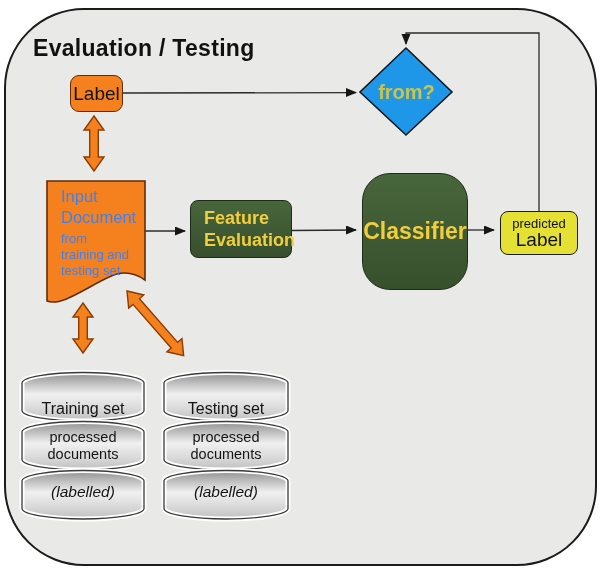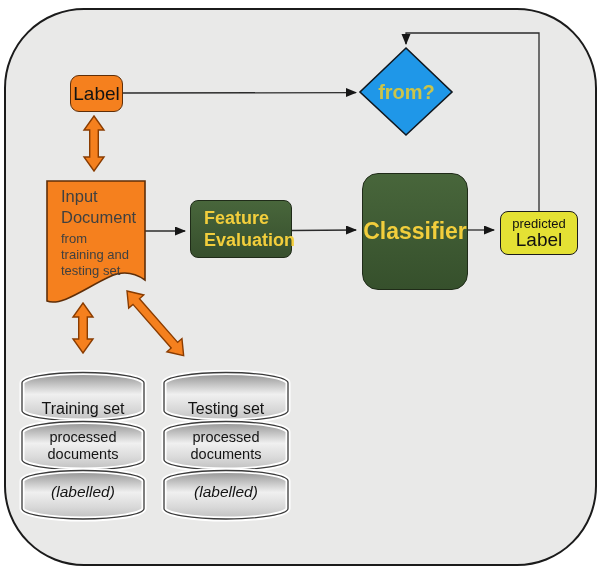--- a/index.html
+++ b/index.html
@@ -6,32 +6,32 @@
   body{font-family:"Liberation Sans","DejaVu Sans",sans-serif;}
   #stage{position:relative;width:600px;height:570px;background:#ffffff;overflow:hidden;}
   #canvas{position:absolute;left:4px;top:8px;width:593px;height:558px;
           background:#e9e9e8;border:2px solid #1b1b1b;border-radius:80px;box-sizing:border-box;}
   #overlay{position:absolute;left:0;top:0;width:600px;height:570px;}
   .abs{position:absolute;}
   .title{font-size:23px;font-weight:bold;color:#111;letter-spacing:.3px;}
   .node{box-sizing:border-box;display:flex;align-items:center;justify-content:center;text-align:center;}
   .label-box{left:70px;top:75px;width:53px;height:37px;background:#f5801e;
              border:1.6px solid #5f2e08;border-radius:9px;font-size:19px;color:#131313;}
-  .doc-text{left:61px;top:186px;width:90px;color:#404040;}
+  .doc-text{left:61px;top:186px;width:90px;color:#3b82f6;}
   .doc-title{font-size:16.5px;line-height:21px;}
   .doc-sub{font-size:13px;line-height:16px;margin-top:3px;}
   .feat-box{left:190px;top:200px;width:102px;height:58px;
             background:linear-gradient(180deg,#48663b,#374f2d);
             border:1.6px solid #1f2b18;border-radius:8px;
             flex-direction:column;align-items:flex-start;justify-content:center;
             padding-left:13px;}
   .feat-box div{font-size:18px;line-height:22px;font-weight:bold;color:#f2ce3c;}
   .classifier-box{left:362px;top:173px;width:106px;height:117px;
             background:linear-gradient(180deg,#48663b,#36502c);
-            border:1.6px solid #1f2b18;border-radius:16px;
+            border:1.6px solid #1f2b18;border-radius:28px;
             font-size:23px;font-weight:bold;color:#f2ce3c;}
   .pred-box{left:500px;top:211px;width:78px;height:44px;background:#e4e134;
             border:1.6px solid #1c1c1c;border-radius:8px;flex-direction:column;
             color:#111;}
   .pred-box .l1{font-size:13px;line-height:13px;}
   .pred-box .l2{font-size:19px;line-height:20px;}
   .diamond-label{left:360px;top:81px;width:93px;text-align:center;
             font-size:20px;font-weight:bold;color:#cbc44a;}
   .db-text{text-align:center;color:#141414;}
   .db-name{font-size:16px;}
@@ -107,20 +107,21 @@
         <path d="M1,11 A62,10.5 0 0 1 125,11 L125,38.5 A62,10.5 0 0 1 1,38.5 Z" fill="url(#cylGrad)" stroke="#ffffff" stroke-width="5"></path>
         <path d="M1,11 A62,10.5 0 0 1 125,11 L125,38.5 A62,10.5 0 0 1 1,38.5 Z" fill="none" stroke="#3a3a3a" stroke-width="1.3"></path>
       </g>
       <g transform="translate(163,470)">
         <path d="M1,11 A62,10.5 0 0 1 125,11 L125,38.5 A62,10.5 0 0 1 1,38.5 Z" fill="url(#cylGrad)" stroke="#ffffff" stroke-width="5"></path>
         <path d="M1,11 A62,10.5 0 0 1 125,11 L125,38.5 A62,10.5 0 0 1 1,38.5 Z" fill="none" stroke="#3a3a3a" stroke-width="1.3"></path>
       </g>
     </g>
   </svg>
 
+  <div class="abs title" style="left:33px;top:35px;">Evaluation / Testing</div>
 
   <div class="abs node label-box">
     <span>Label</span>
   </div>
 
   <div class="abs doc-text">
     <div class="doc-title">
       <div>Input</div>
       <div>Document</div>
     </div>

